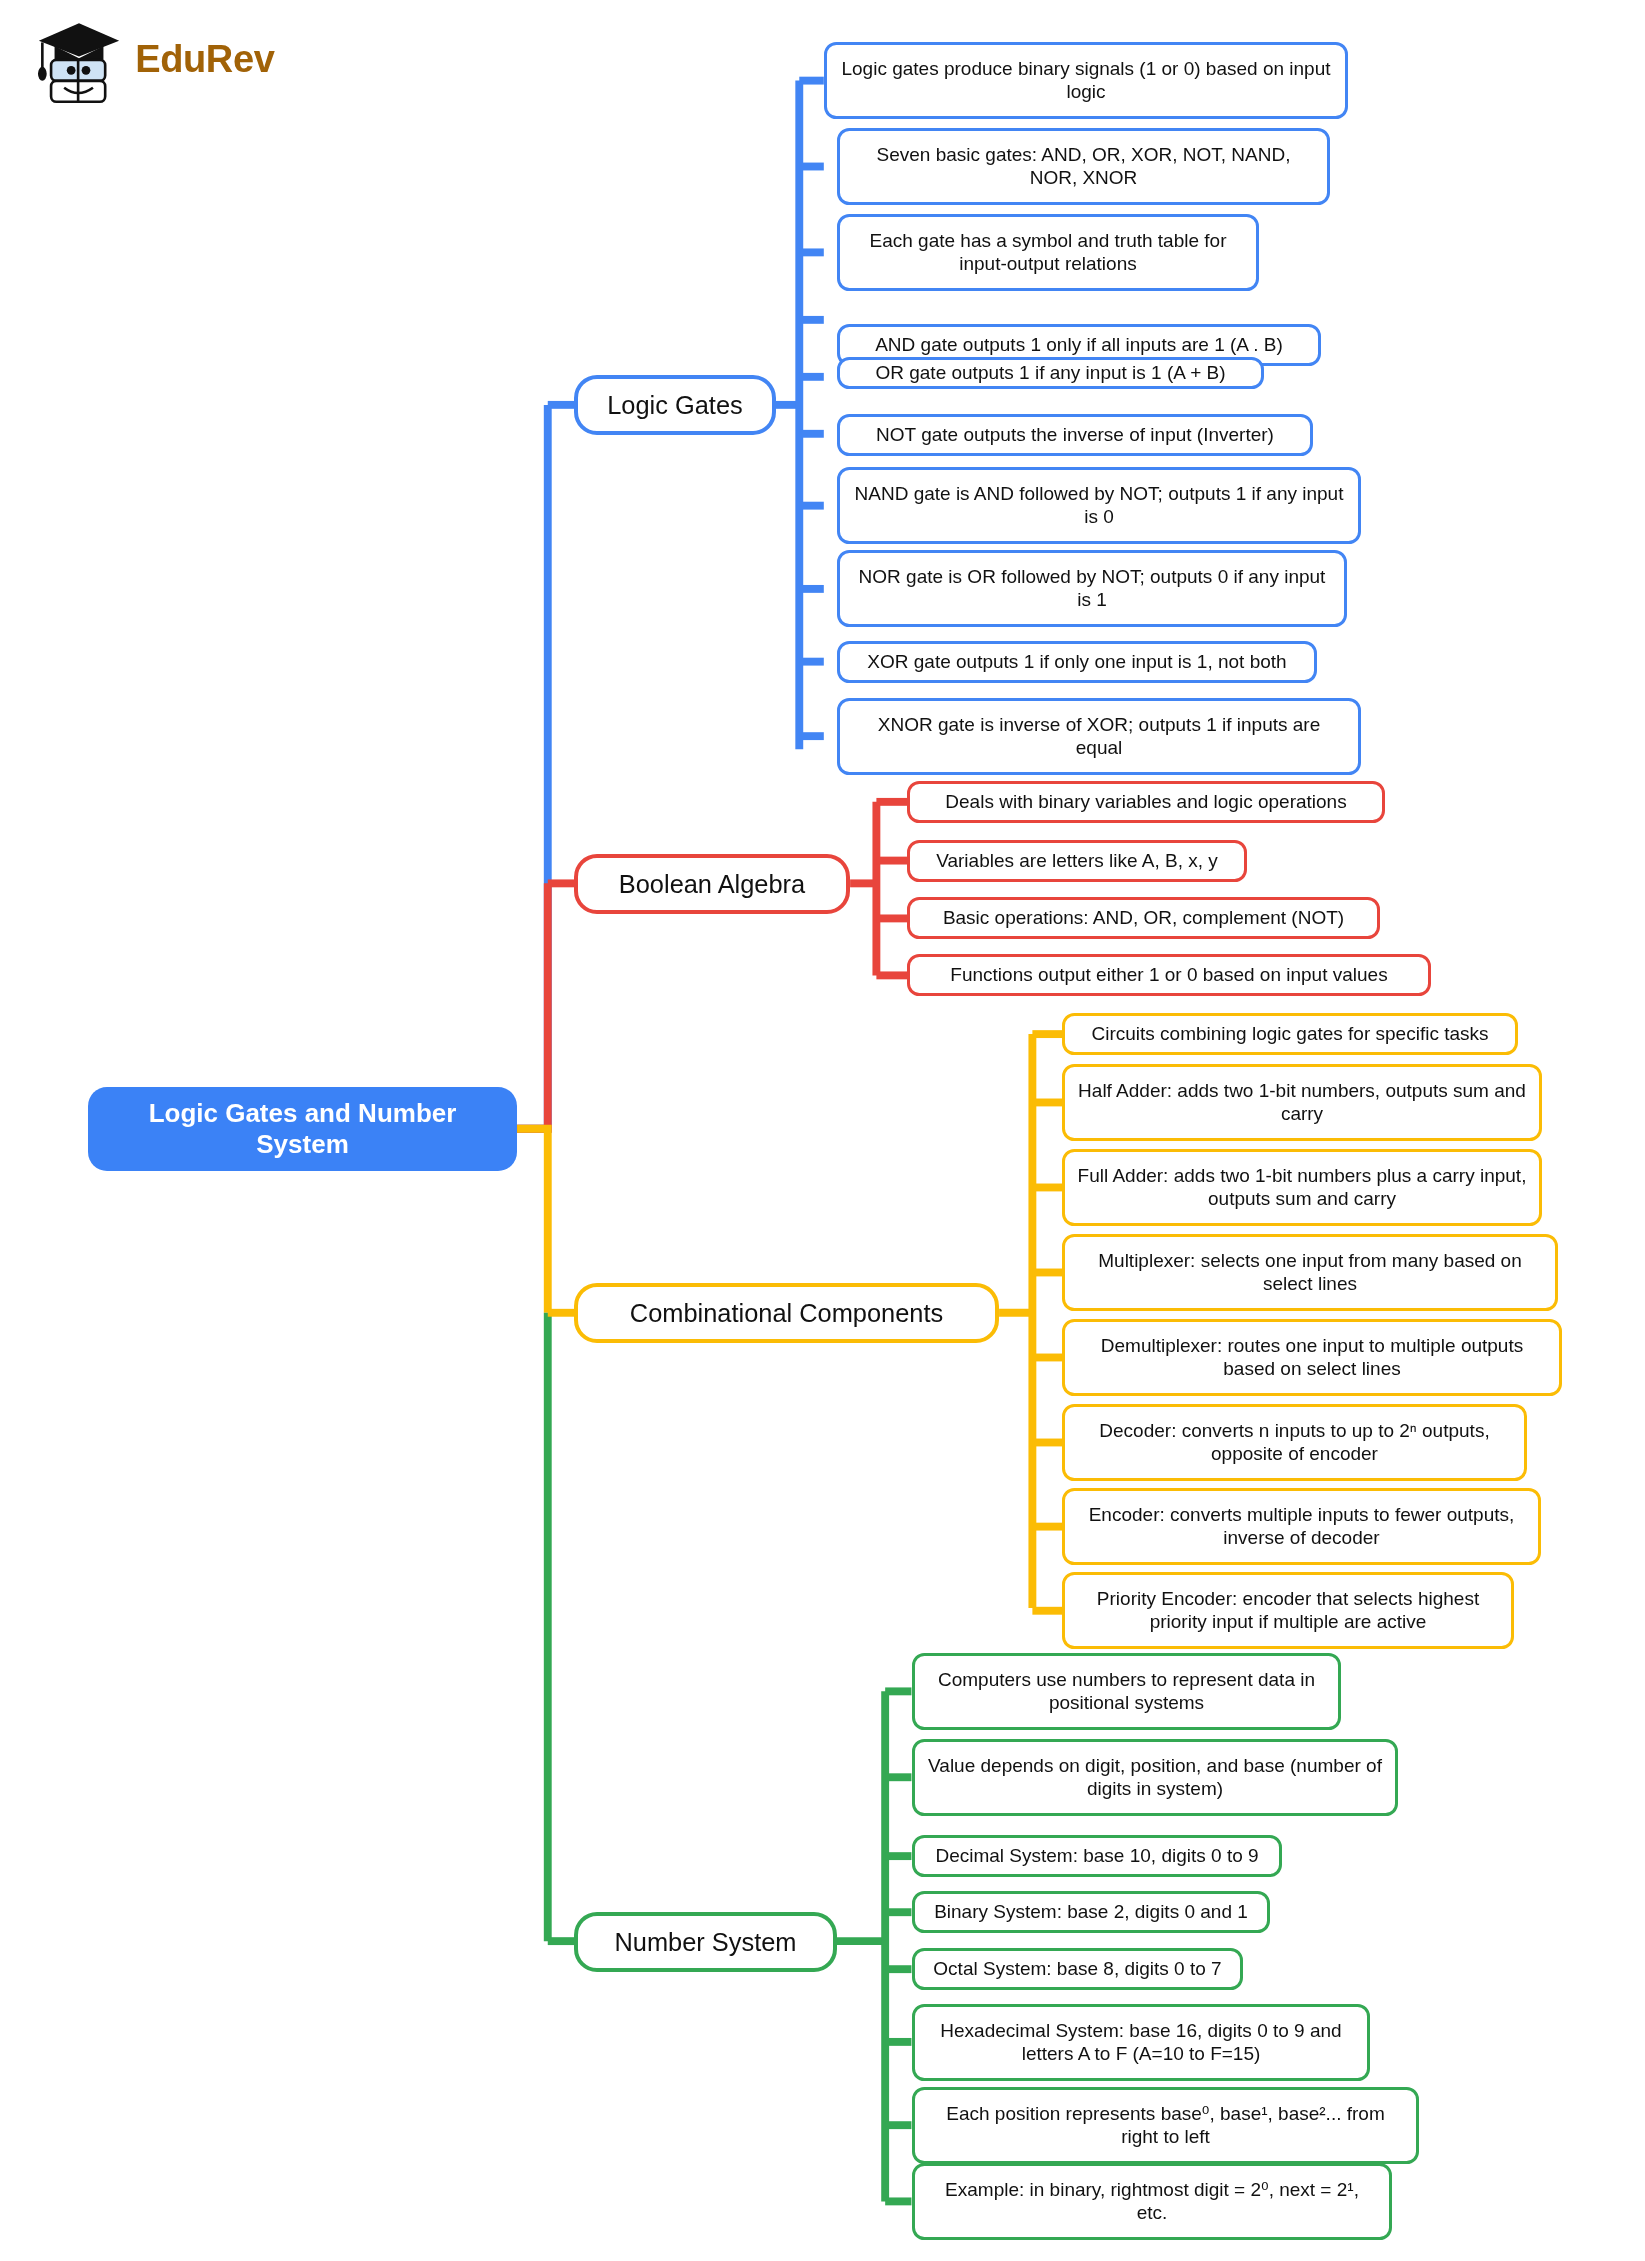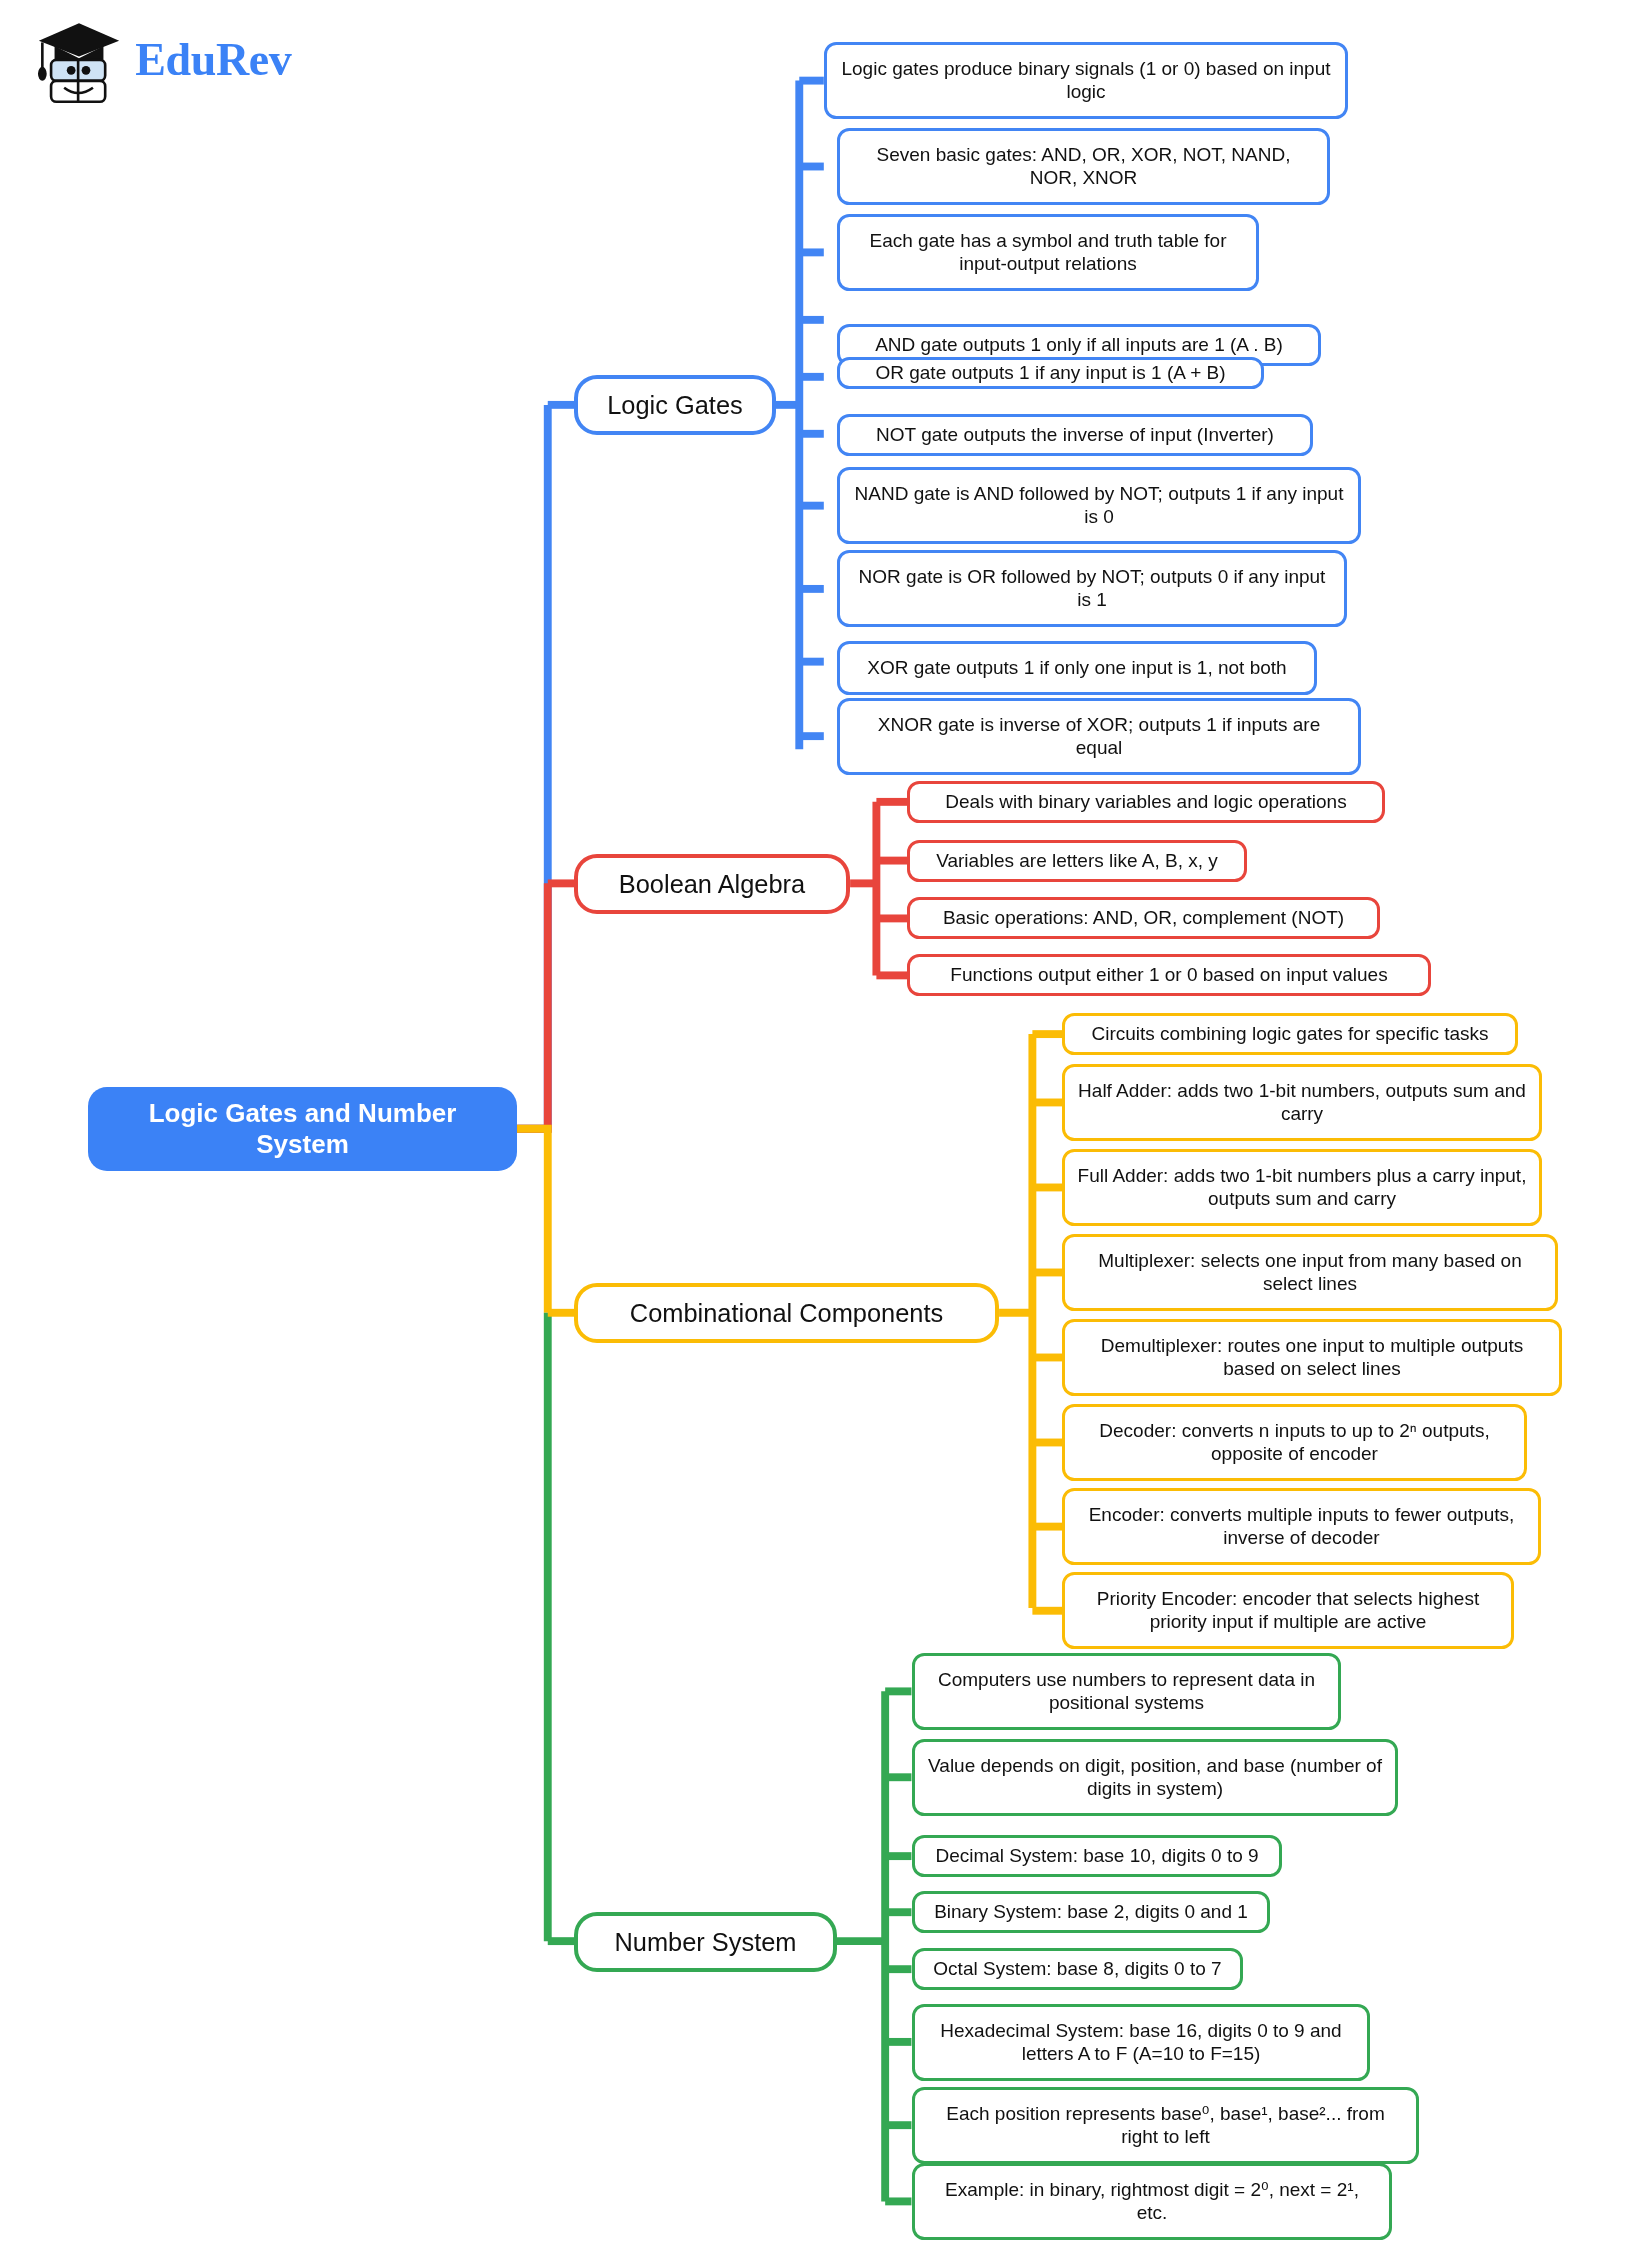--- a/index.html
+++ b/index.html
@@ -31,22 +31,22 @@
   
   .leaf{border-radius:12.3px;border:3.5px solid #000;font-size:19px;color:#111;padding:0 12.3px;}
   .leaf.blue  {border-color:#4285F4;}
   .leaf.red   {border-color:#E8453C;}
   .leaf.yellow{border-color:#FBBC05;}
   .leaf.green {border-color:#34A853;}
 
   
   #logo{position:absolute;left:35px;top:2415;width:289px;height:118px;display:flex;
         align-items:center;gap:12.3px;}
-  #logo .logo-text{font-size:46px;font-weight:bold;color:#3b82f6;letter-spacing:-0.4px;
-                   font-family:Liberation Serif, serif;}
+  #logo .logo-text{font-size:38px;font-weight:bold;color:#a16207;letter-spacing:-0.4px;
+                   font-family:Liberation Sans, sans-serif;}
 </style>
 </head>
 <body>
 
 <div id="canvas">
 
   <svg class="links" viewBox="0 0 1877 2580" xmlns="http://www.w3.org/2000/svg">
     <g fill="none" stroke-linecap="butt">
 
       <path d="M590 1288 H625 V462" stroke="#4285F4" stroke-width="9"></path>
@@ -131,21 +131,21 @@
   </div>
   <div class="node leaf blue" style="left:837px;top:414px;width:476px;height:42px;">
     <span>NOT gate outputs the inverse of input (Inverter)</span>
   </div>
   <div class="node leaf blue" style="left:837px;top:467px;width:524px;height:77px;">
     <span>NAND gate is AND followed by NOT; outputs 1 if any input is 0</span>
   </div>
   <div class="node leaf blue" style="left:837px;top:550px;width:510px;height:77px;">
     <span>NOR gate is OR followed by NOT; outputs 0 if any input is 1</span>
   </div>
-  <div class="node leaf blue" style="left:837px;top:641px;width:480px;height:54px;">
+  <div class="node leaf blue" style="left:837px;top:641px;width:480px;height:42px;">
     <span>XOR gate outputs 1 if only one input is 1, not both</span>
   </div>
   <div class="node leaf blue" style="left:837px;top:698px;width:524px;height:77px;">
     <span>XNOR gate is inverse of XOR; outputs 1 if inputs are equal</span>
   </div>
 
   <div class="node branch red" style="left:574px;top:854px;width:276px;height:60px;">
     <span>Boolean Algebra</span>
   </div>
 

